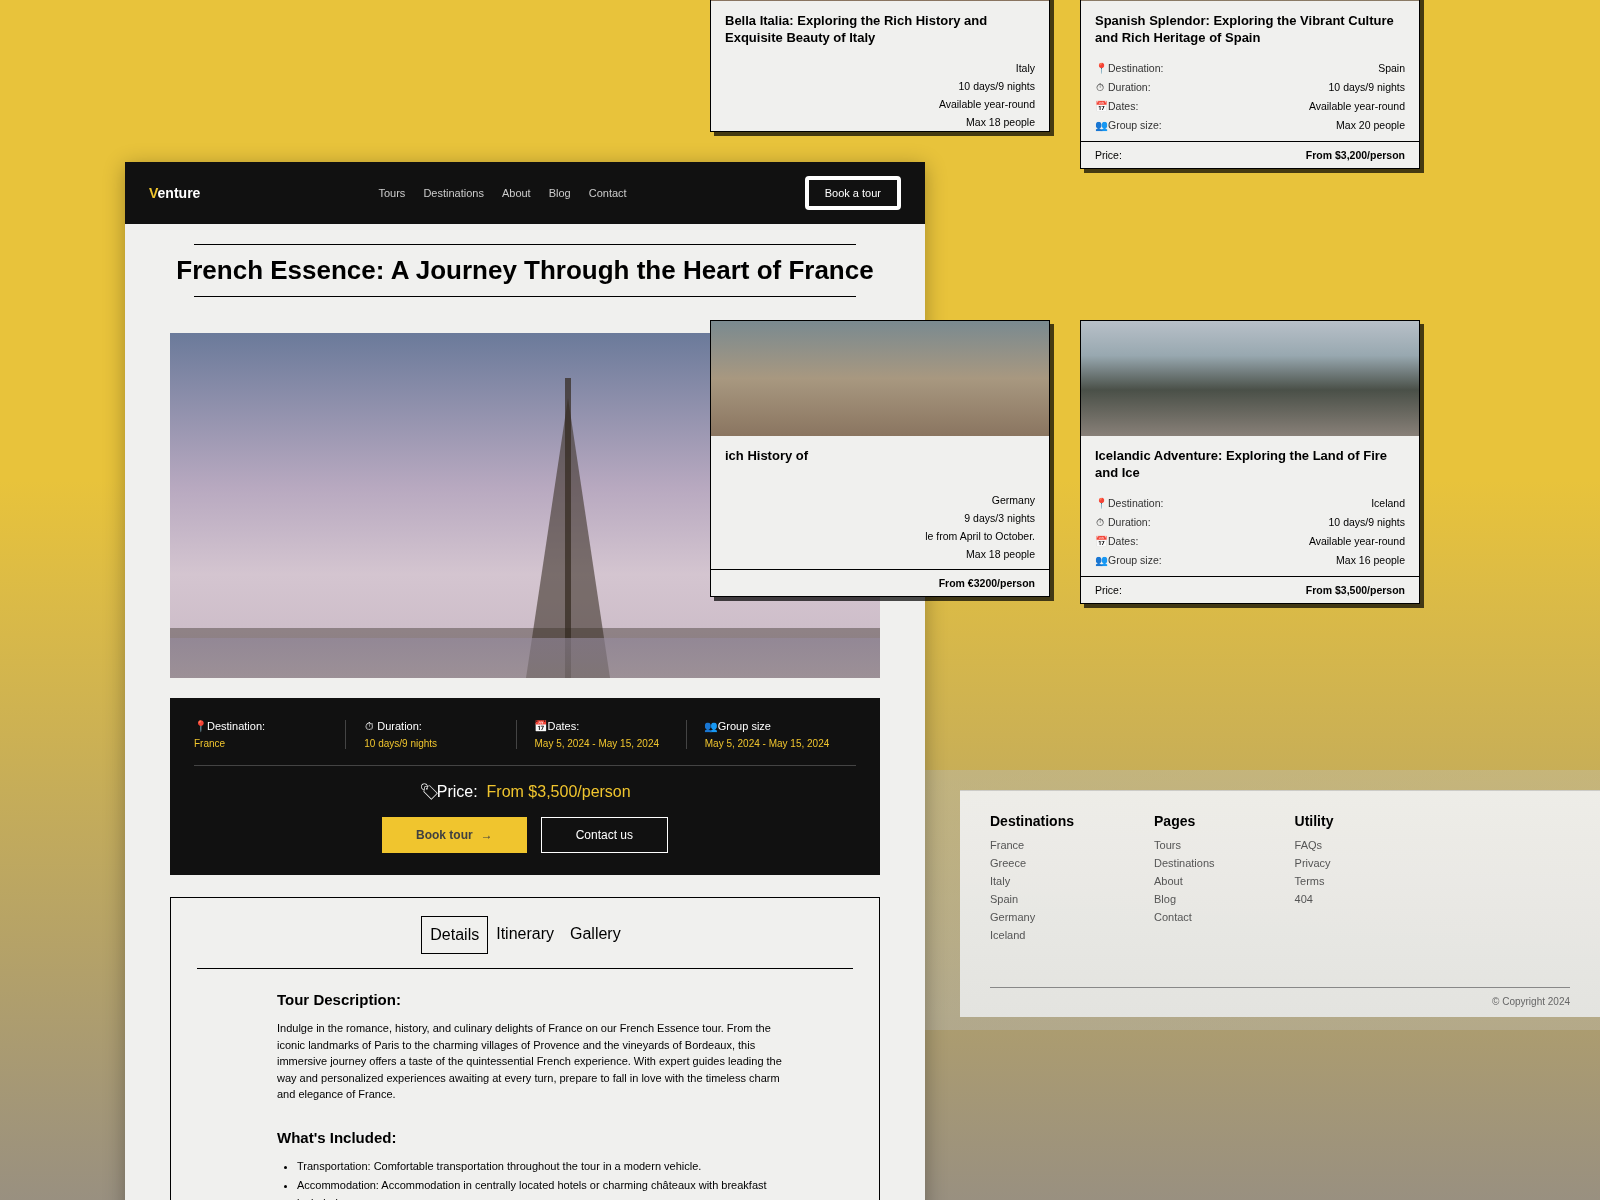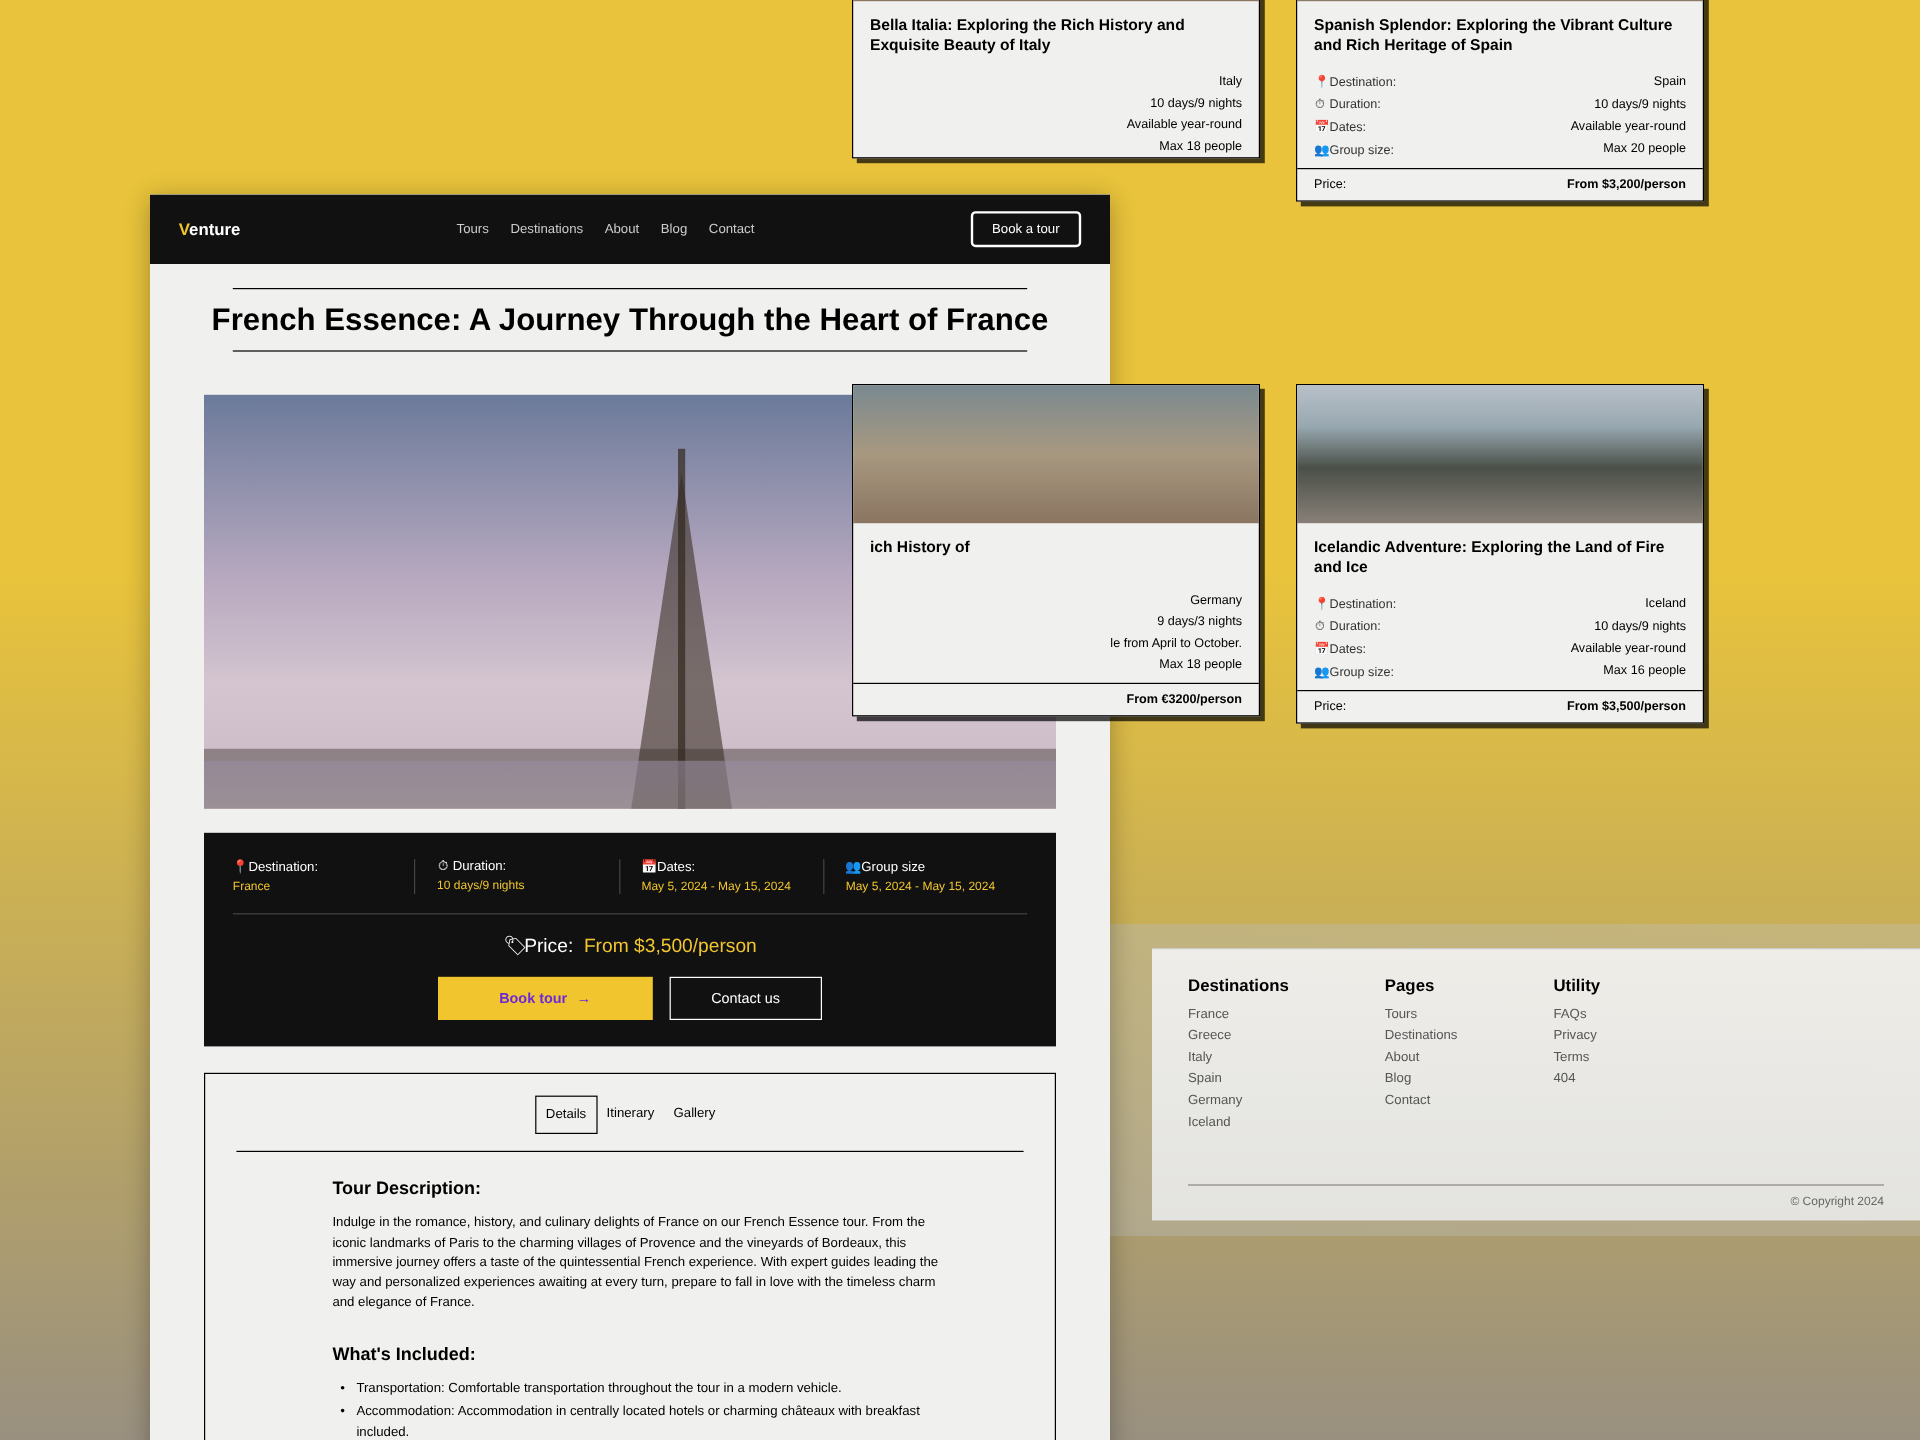--- a/index.html
+++ b/index.html
@@ -5,46 +5,46 @@
 *{margin:0;padding:0;box-sizing:border-box}
 body{font-family:-apple-system,BlinkMacSystemFont,'Segoe UI',Arial,sans-serif;background:linear-gradient(180deg,#E8C33B 0%,#E8C33B 40%,#999080 100%);min-height:1200px;width:1600px;overflow:hidden;position:relative}
 
 
 .left-panel{position:absolute;left:125px;top:162px;width:800px;height:1148px;background:#f0f0ee;box-shadow:0 4px 20px rgba(0,0,0,0.3);overflow:hidden}
 .nav{background:#111;color:#fff;display:flex;align-items:center;justify-content:space-between;padding:14px 24px}
 .logo{font-weight:700;font-size:14px}
 .logo .v{color:#f0c52e}
 .nav-links{display:flex;gap:18px;font-size:11px;color:#ccc}
 .nav-links span{cursor:pointer}
-.book-btn{border:2px solid #ffffff;padding:7px 16px;border-radius:4px;font-size:11px;cursor:pointer;color:#fff}
+.book-btn{border:4px solid #ffffff;padding:7px 16px;border-radius:4px;font-size:11px;cursor:pointer;color:#fff}
 .title-block{text-align:center;padding:20px 24px 14px}
 .hr{border-top:1px solid #000;margin:0 45px}
 .title-block h1{font-size:26px;font-weight:700;line-height:1.2;margin:10px 0}
 .hero{margin:22px 45px 0;height:345px;background:linear-gradient(180deg,#6b7a9a 0%,#b8a9c0 45%,#d4c5d0 70%,#c9b8c4 100%);position:relative;overflow:hidden}
 .tower{position:absolute;left:56%;bottom:0;width:0;height:0;border-left:42px solid transparent;border-right:42px solid transparent;border-bottom:280px solid rgba(60,50,40,0.6);transform:translateX(-50%)}
 .tower2{position:absolute;left:56%;bottom:0;width:6px;height:300px;background:rgba(50,40,30,0.7);transform:translateX(-50%)}
 .skyline{position:absolute;bottom:0;left:0;right:0;height:50px;background:rgba(80,70,65,0.5)}
 .water{position:absolute;bottom:0;left:0;right:0;height:40px;background:linear-gradient(180deg,rgba(150,140,160,0.6),rgba(180,170,180,0.4))}
 
 .info-bar{background:#111;color:#fff;margin:20px 45px 0;padding:22px 24px}
 .info-grid{display:flex;gap:0}
 .info-cell{flex:1;border-left:1px solid #444;padding-left:18px}
 .info-cell:first-child{border-left:none;padding-left:0}
 .info-label{font-size:11px;color:#fff;margin-bottom:5px}
 .info-val{font-size:10px;color:#f0c52e}
 .info-divider{border-top:1px solid #444;margin:16px 0}
 .price-row{text-align:center;font-size:16px}
 .price-row .amt{color:#f0c52e}
 .btn-row{display:flex;gap:14px;justify-content:center;margin-top:16px}
-.btn-primary{background:#f0c52e;color:#6d28d9;padding:10px 51px;font-size:12px;font-weight:600;border:none;cursor:pointer;display:flex;align-items:center;gap:8px}
+.btn-primary{background:#f0c52e;color:#404040;padding:10px 34px;font-size:12px;font-weight:600;border:none;cursor:pointer;display:flex;align-items:center;gap:8px}
 .btn-secondary{background:transparent;color:#fff;border:1px solid #fff;padding:10px 34px;font-size:12px;cursor:pointer}
 
 .content{border:1px solid #000;margin:22px 45px 0;padding:0 26px 26px}
 .tabs{display:flex;justify-content:center;gap:0;padding:18px 0 14px}
-.tab{padding:9px 8px;font-size:11px;cursor:pointer}
+.tab{padding:9px 8px;font-size:16px;cursor:pointer}
 .tab.active{border:1px solid #000}
 .hr2{border-top:1px solid #000;margin-bottom:22px}
 .desc-h{font-size:15px;font-weight:700;margin-bottom:12px;margin-left:80px}
 .desc-p{font-size:11px;line-height:1.5;margin-left:80px;margin-right:60px;margin-bottom:26px}
 .inc-ul{margin-left:100px;margin-right:60px;font-size:11px;line-height:1.6}
 .inc-ul li{margin-bottom:2px}
 
 
 .right-area{position:absolute;left:690px;top:0;width:780px}
 .card{position:absolute;width:340px;background:#f0f0ee;border:1px solid #000;box-shadow:4px 4px 0 rgba(0,0,0,0.7)}

